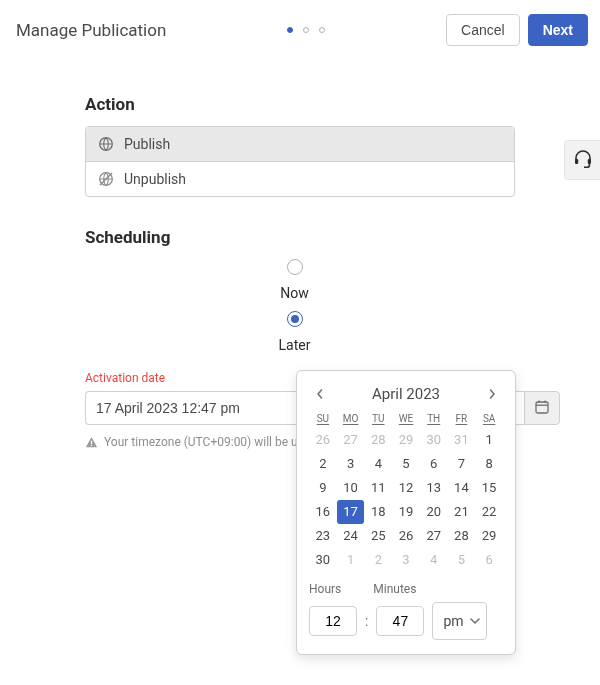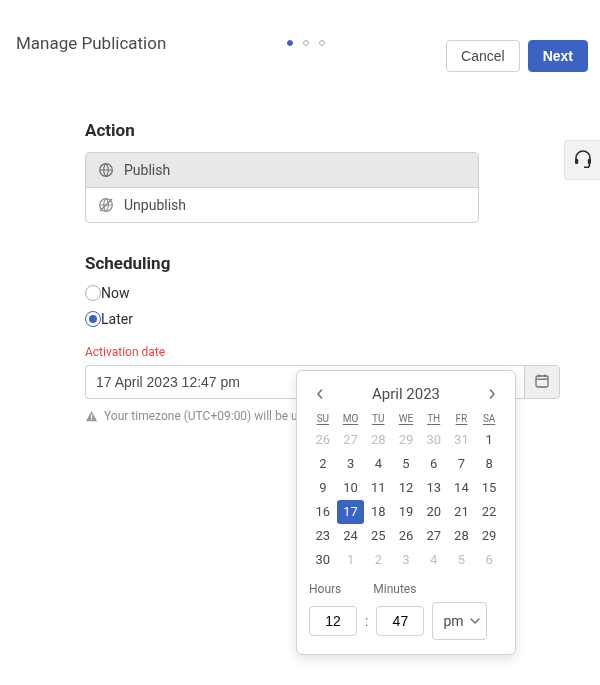--- a/index.html
+++ b/index.html
@@ -46,21 +46,20 @@
     gap: 8px;
   }
   .btn {
     height: 32px;
     padding: 0 14px;
     border-radius: 4px;
     font-size: 14px;
     cursor: pointer;
     display: inline-flex;
     align-items: center;
-    margin-top: 26px;
   }
   .btn-secondary {
     background: #fff;
     border: 1px solid #d0d0d0;
     color: #4b4b4b;
   }
   .btn-primary {
     background: #3b63c4;
     border: 1px solid #3b63c4;
     color: #fff;
@@ -73,21 +72,21 @@
   .section-title {
     font-size: 17px;
     font-weight: 700;
     color: #2c2c2c;
     margin: 30px 0 12px;
   }
   .action-list {
     border: 1px solid #d0d0d0;
     border-radius: 4px;
     overflow: hidden;
-    width: 394px;
+    width: 430px;
   }
   .action-item {
     display: flex;
     align-items: center;
     gap: 10px;
     padding: 9px 12px;
     font-size: 14px;
     color: #4b4b4b;
     cursor: pointer;
   }
@@ -97,22 +96,24 @@
   .action-item.selected {
     background: #e8e8e8;
   }
   .action-icon {
     width: 16px; height: 16px;
     display: inline-flex;
   }
   .radio-row {
     display: flex;
     align-items: center;
+    gap: 10px;
     margin: 10px 0;
     cursor: pointer;
+    flex-direction: column;
   }
   .radio {
     width: 16px; height: 16px;
     border: 1px solid #b0b0b0;
     border-radius: 50%;
     background: #fff;
     display: inline-flex;
     align-items: center;
     justify-content: center;
   }

